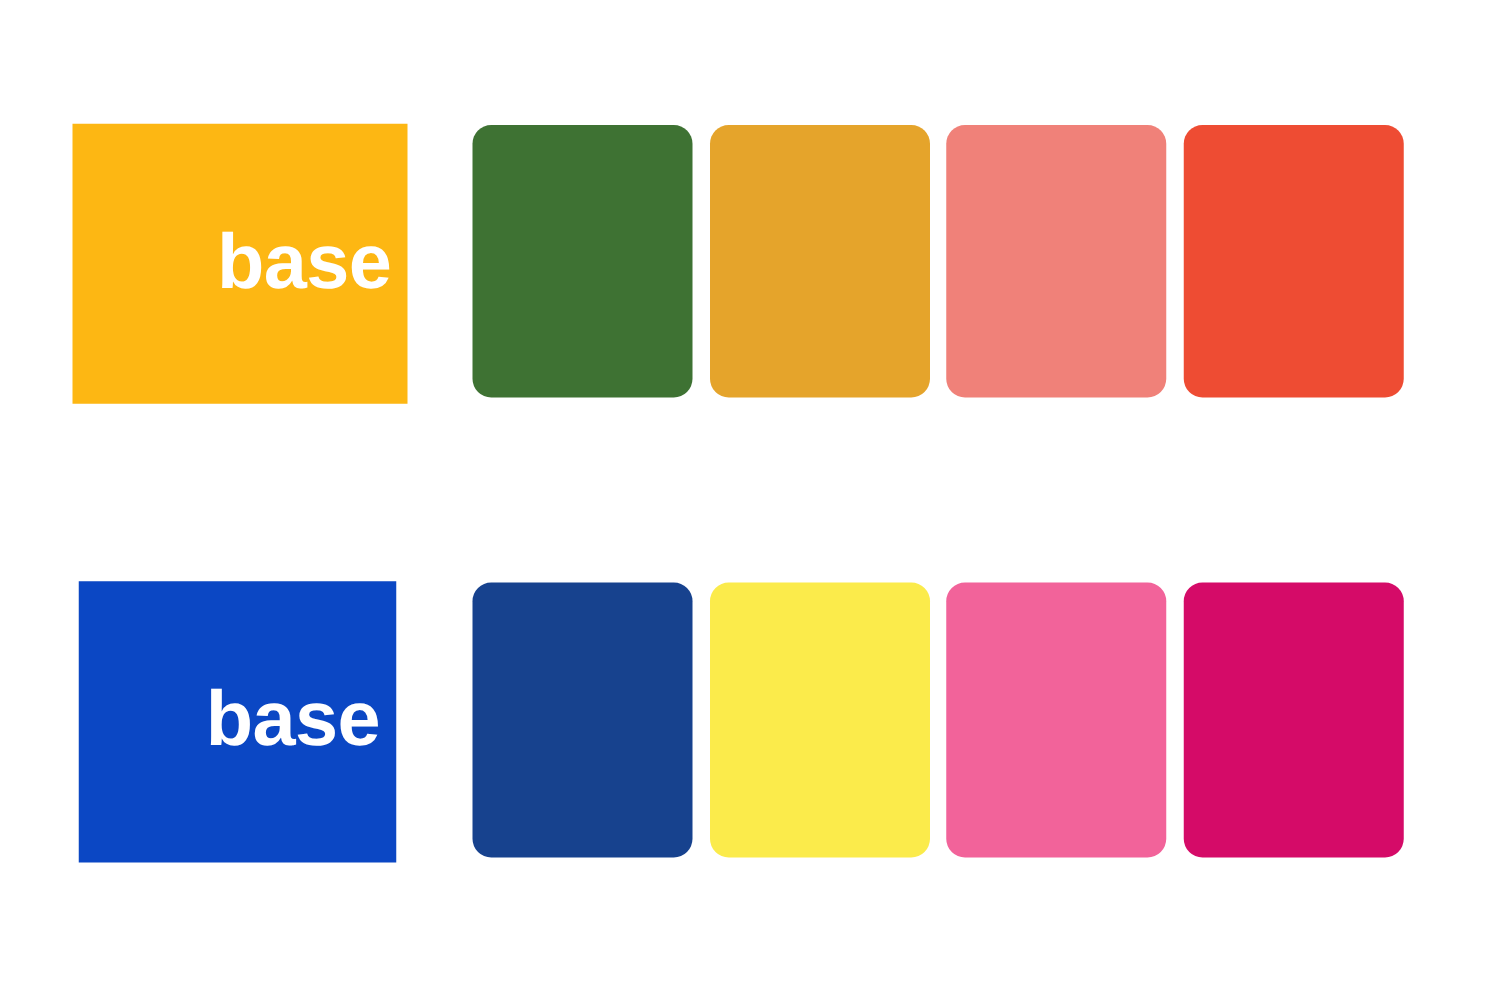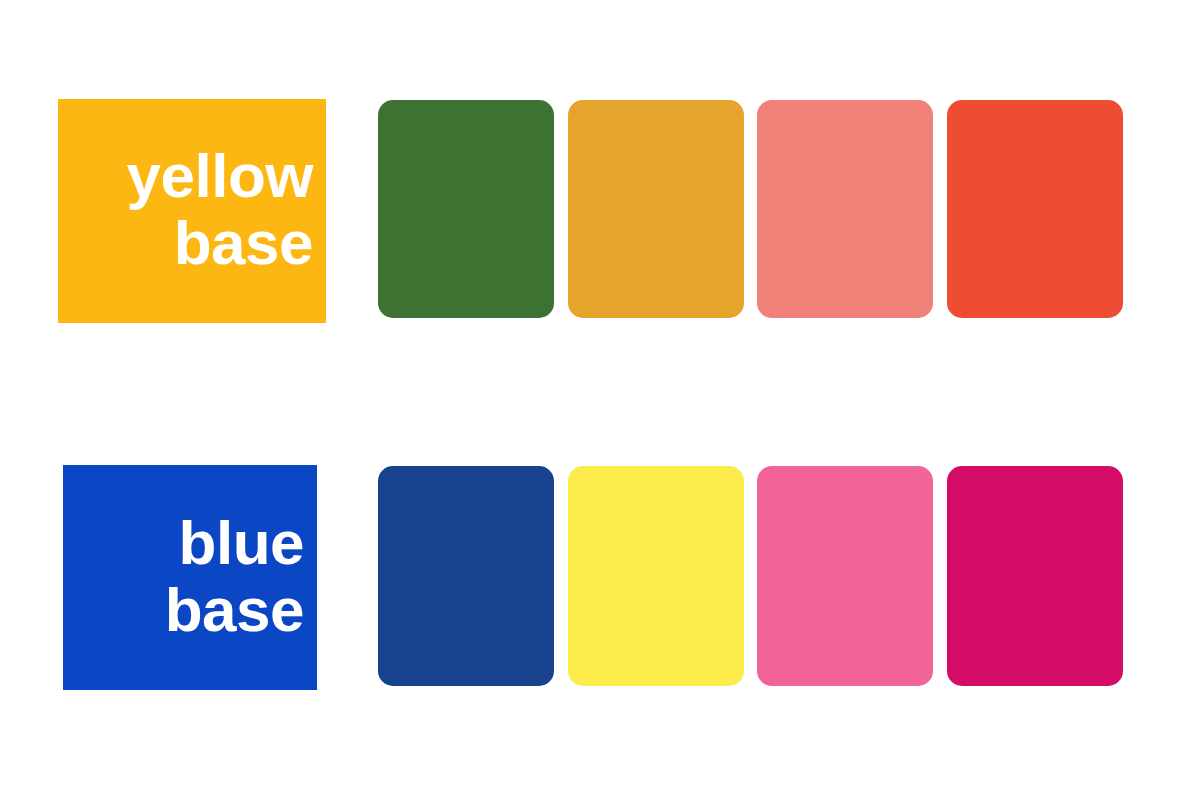--- a/index.html
+++ b/index.html
@@ -89,34 +89,32 @@
   .swatch-pos-3 { left: 947px; }
 </style>
 </head>
 <body style="background: rgb(255, 255, 255);">
 
 <div id="palette-board" style="background: rgb(255, 255, 255);">
 
   <div class="palette-row" id="row-yellow-base">
 
     <div class="base-label" id="label-yellow-base" style="background: rgb(253, 183, 19); color: rgb(255, 255, 255);">
-      <span class="label-line-top">yellow</span>
       <span class="label-line-bottom">base</span>
     </div>
 
     <div class="swatch swatch-pos-0" style="background: rgb(62, 114, 51);"></div>
     <div class="swatch swatch-pos-1" style="background: rgb(229, 164, 43);"></div>
     <div class="swatch swatch-pos-2" style="background: rgb(240, 129, 121);"></div>
     <div class="swatch swatch-pos-3" style="background: rgb(238, 76, 51);"></div>
   </div>
 
   <div class="palette-row" id="row-blue-base">
 
     <div class="base-label" id="label-blue-base" style="background: rgb(11, 71, 196); color: rgb(255, 255, 255);">
-      <span class="label-line-top">blue</span>
       <span class="label-line-bottom">base</span>
     </div>
 
     <div class="swatch swatch-pos-0" style="background: rgb(23, 66, 142);"></div>
     <div class="swatch swatch-pos-1" style="background: rgb(251, 235, 75);"></div>
     <div class="swatch swatch-pos-2" style="background: rgb(242, 99, 154);"></div>
     <div class="swatch swatch-pos-3" style="background: rgb(213, 11, 104);"></div>
   </div>
 
 </div>

